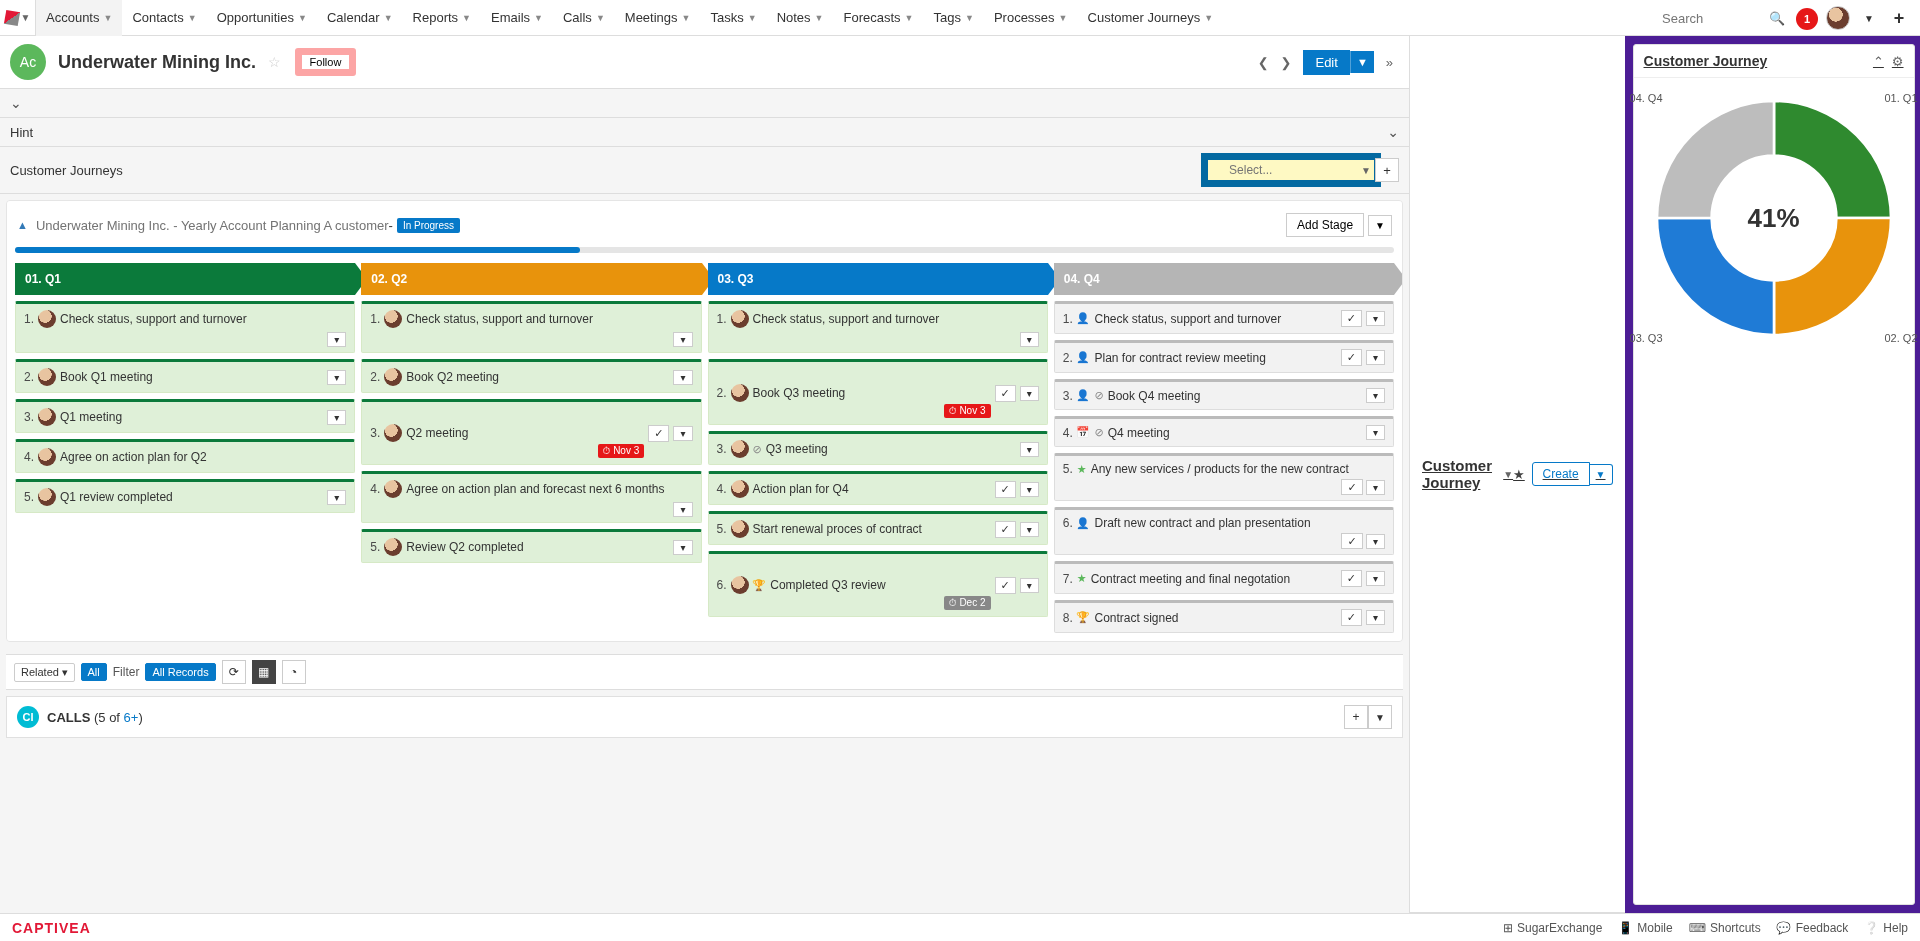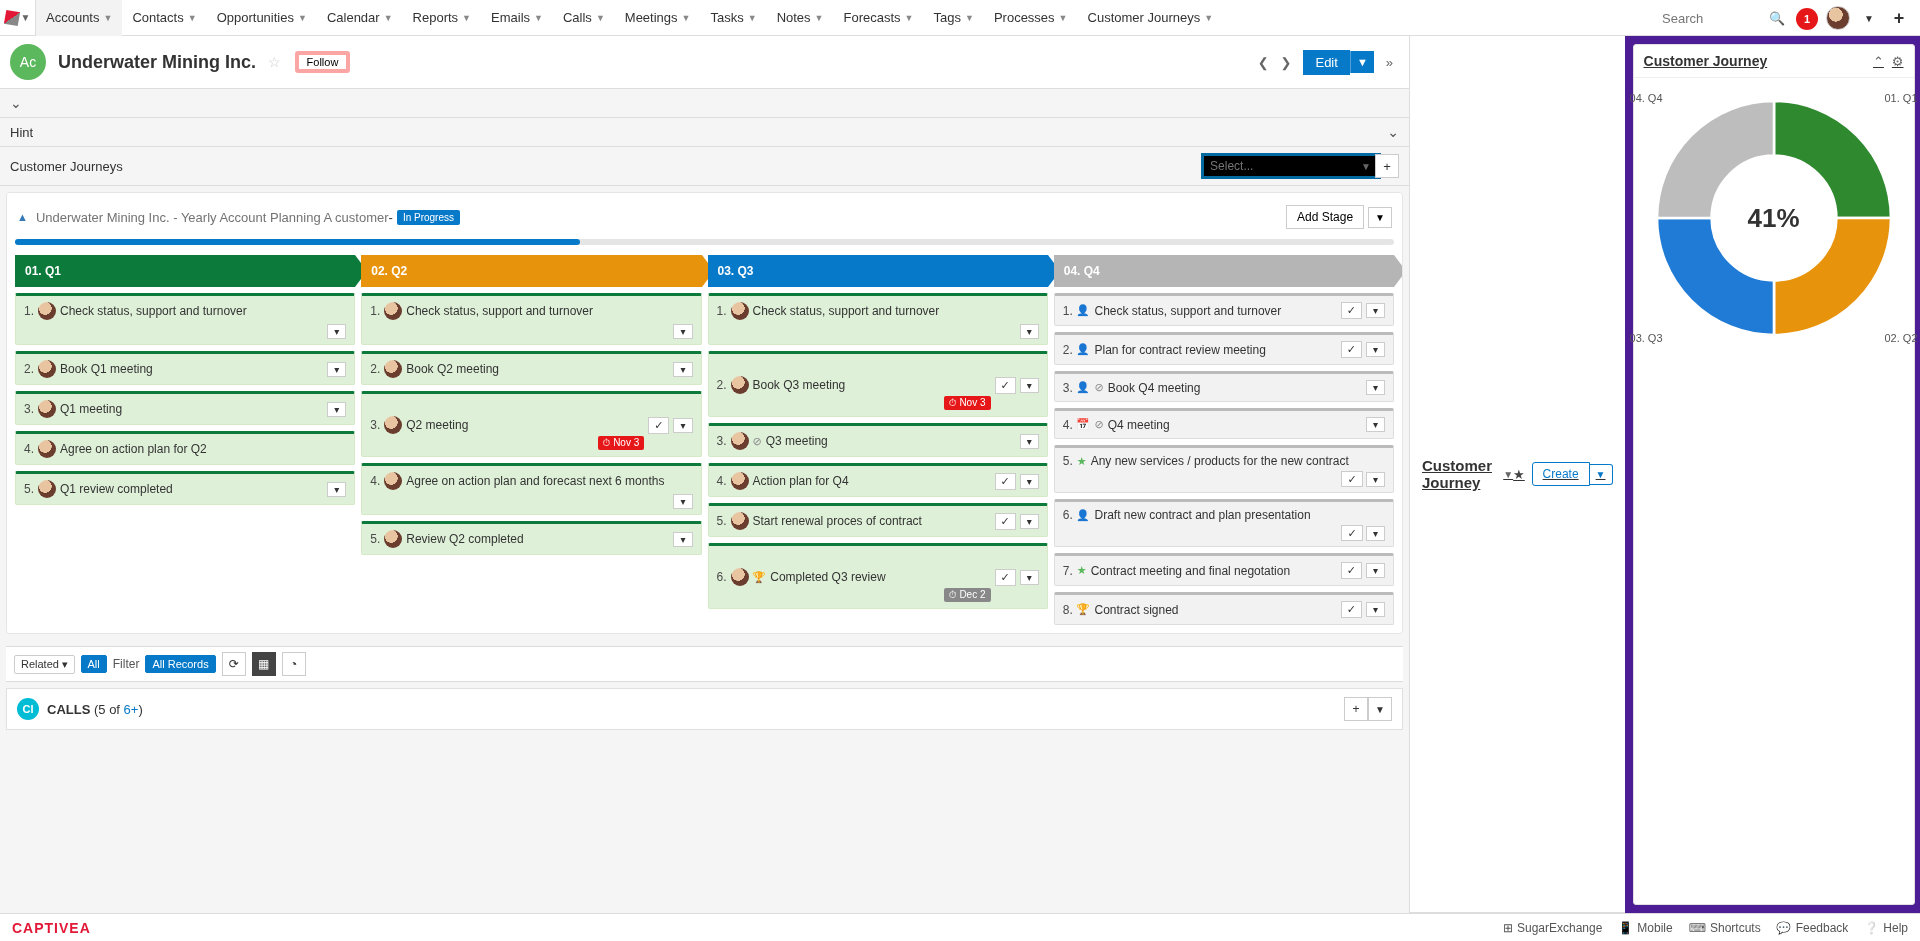--- a/index.html
+++ b/index.html
@@ -17,31 +17,31 @@
 .icon-btn { width:22px; height:22px; display:flex; align-items:center; justify-content:center; cursor:pointer; color:#333;}
 .notif-badge { width:22px; height:22px; border-radius:50%; background:#e61718; color:#fff; display:flex; align-items:center; justify-content:center; font-size:11px; font-weight:bold;}
 .avatar-img { width:24px; height:24px; border-radius:50%; background: radial-gradient(circle at 40% 35%, #e8c4a0 35%, #6b3d2e 36%); border:1px solid #ccc;}
 .main-layout { display:flex; height: calc(100vh - 36px - 28px); }
 .left-col { flex: 1; min-width:0; border-right:1px solid #ddd; display:flex; flex-direction:column; background:#f5f5f5; position:relative;}
 .right-col { width: 510px; background:#4c1d95; display:flex; flex-direction:row;text-decoration:underline;}
 .account-header { display:flex; align-items:center; padding:8px 10px; background:#fff; border-bottom:1px solid #ddd;}
 .acct-badge { width:36px; height:36px; border-radius:50%; background:#5cb85c; color:#fff; display:flex; align-items:center; justify-content:center; font-size:14px; font-weight:500; margin-right:12px;}
 .acct-title { font-size:18px; font-weight:600;}
 .star-ic { color:#ccc; margin-left:12px; font-size:14px; cursor:pointer;}
-.follow-btn { border:4px solid #fca5a5; background:#fff; padding:1px 8px; font-size:11px; border-radius:3px; margin-left:14px; cursor:pointer;}
+.follow-btn { border:7px solid #fca5a5; background:#fff; padding:1px 8px; font-size:11px; border-radius:3px; margin-left:14px; cursor:pointer;}
 .acct-spacer { flex:1;}
 .arrow-btn { padding:4px 6px; color:#666; cursor:pointer; font-size:13px;}
 .edit-btn { background:#0679c8; color:#fff; border:none; padding:5px 12px; font-size:13px; cursor:pointer; margin-left:6px;}
 .edit-caret { background:#0679c8; color:#fff; border:none; padding:5px 6px; font-size:11px; border-left:1px solid rgba(255,255,255,.3); cursor:pointer;}
 .chev-btn { padding:5px 6px; color:#666; cursor:pointer; margin-left:6px;}
 .panel-row { background:#f5f5f5; border-bottom:1px solid #ddd; padding:6px 10px; display:flex; align-items:center; font-size:13px; cursor:pointer;}
 .panel-row .flex { flex:1;}
 .panel-chev { color:#555; font-size:14px;}
 .cj-panel-hdr { display:flex; align-items:center; padding:6px 10px; border-bottom:1px solid #ddd; background:#f5f5f5;}
-.cj-select { border:3px solid #0369a1; background:#000000; padding:3px 6px; font-size:12px; color:#888; width:180px; margin-left:auto;}
+.cj-select { border:7px solid #0369a1; background:#fef9c3; padding:3px 21px; font-size:12px; color:#888; width:180px; margin-left:auto;}
 .cj-plus { border:1px solid #ccc; background:#fff; width:24px; height:24px; display:flex; align-items:center; justify-content:center; margin-left:4px; cursor:pointer;}
 .journey-body { padding:8px; background:#fff; margin:6px; border:1px solid #e5e5e5; border-radius:4px; overflow:auto;}
 .journey-title-row { display:flex; align-items:center; padding:4px 2px;}
 .collapse-ic { color:#337ab7; margin-right:8px; font-size:11px;}
 .journey-link { color:#737373; font-size:13px;}
 .status-pill { background:#0679c8; color:#fff; font-size:10px; padding:2px 6px; border-radius:2px; margin-left:4px;}
 .add-stage-btn { border:1px solid #ccc; background:#fff; padding:4px 10px; font-size:12px; margin-left:auto; cursor:pointer;}
 .stage-caret-btn { border:1px solid #ccc; background:#fff; padding:4px 6px; font-size:10px; margin-left:4px; cursor:pointer;}
 .progress-track { height:6px; background:#e5e5e5; border-radius:3px; margin:6px 0 10px 0; position:relative;}
 .progress-fill { position:absolute; left:0; top:0; height:6px; background:#0679c8; border-radius:3px;}

